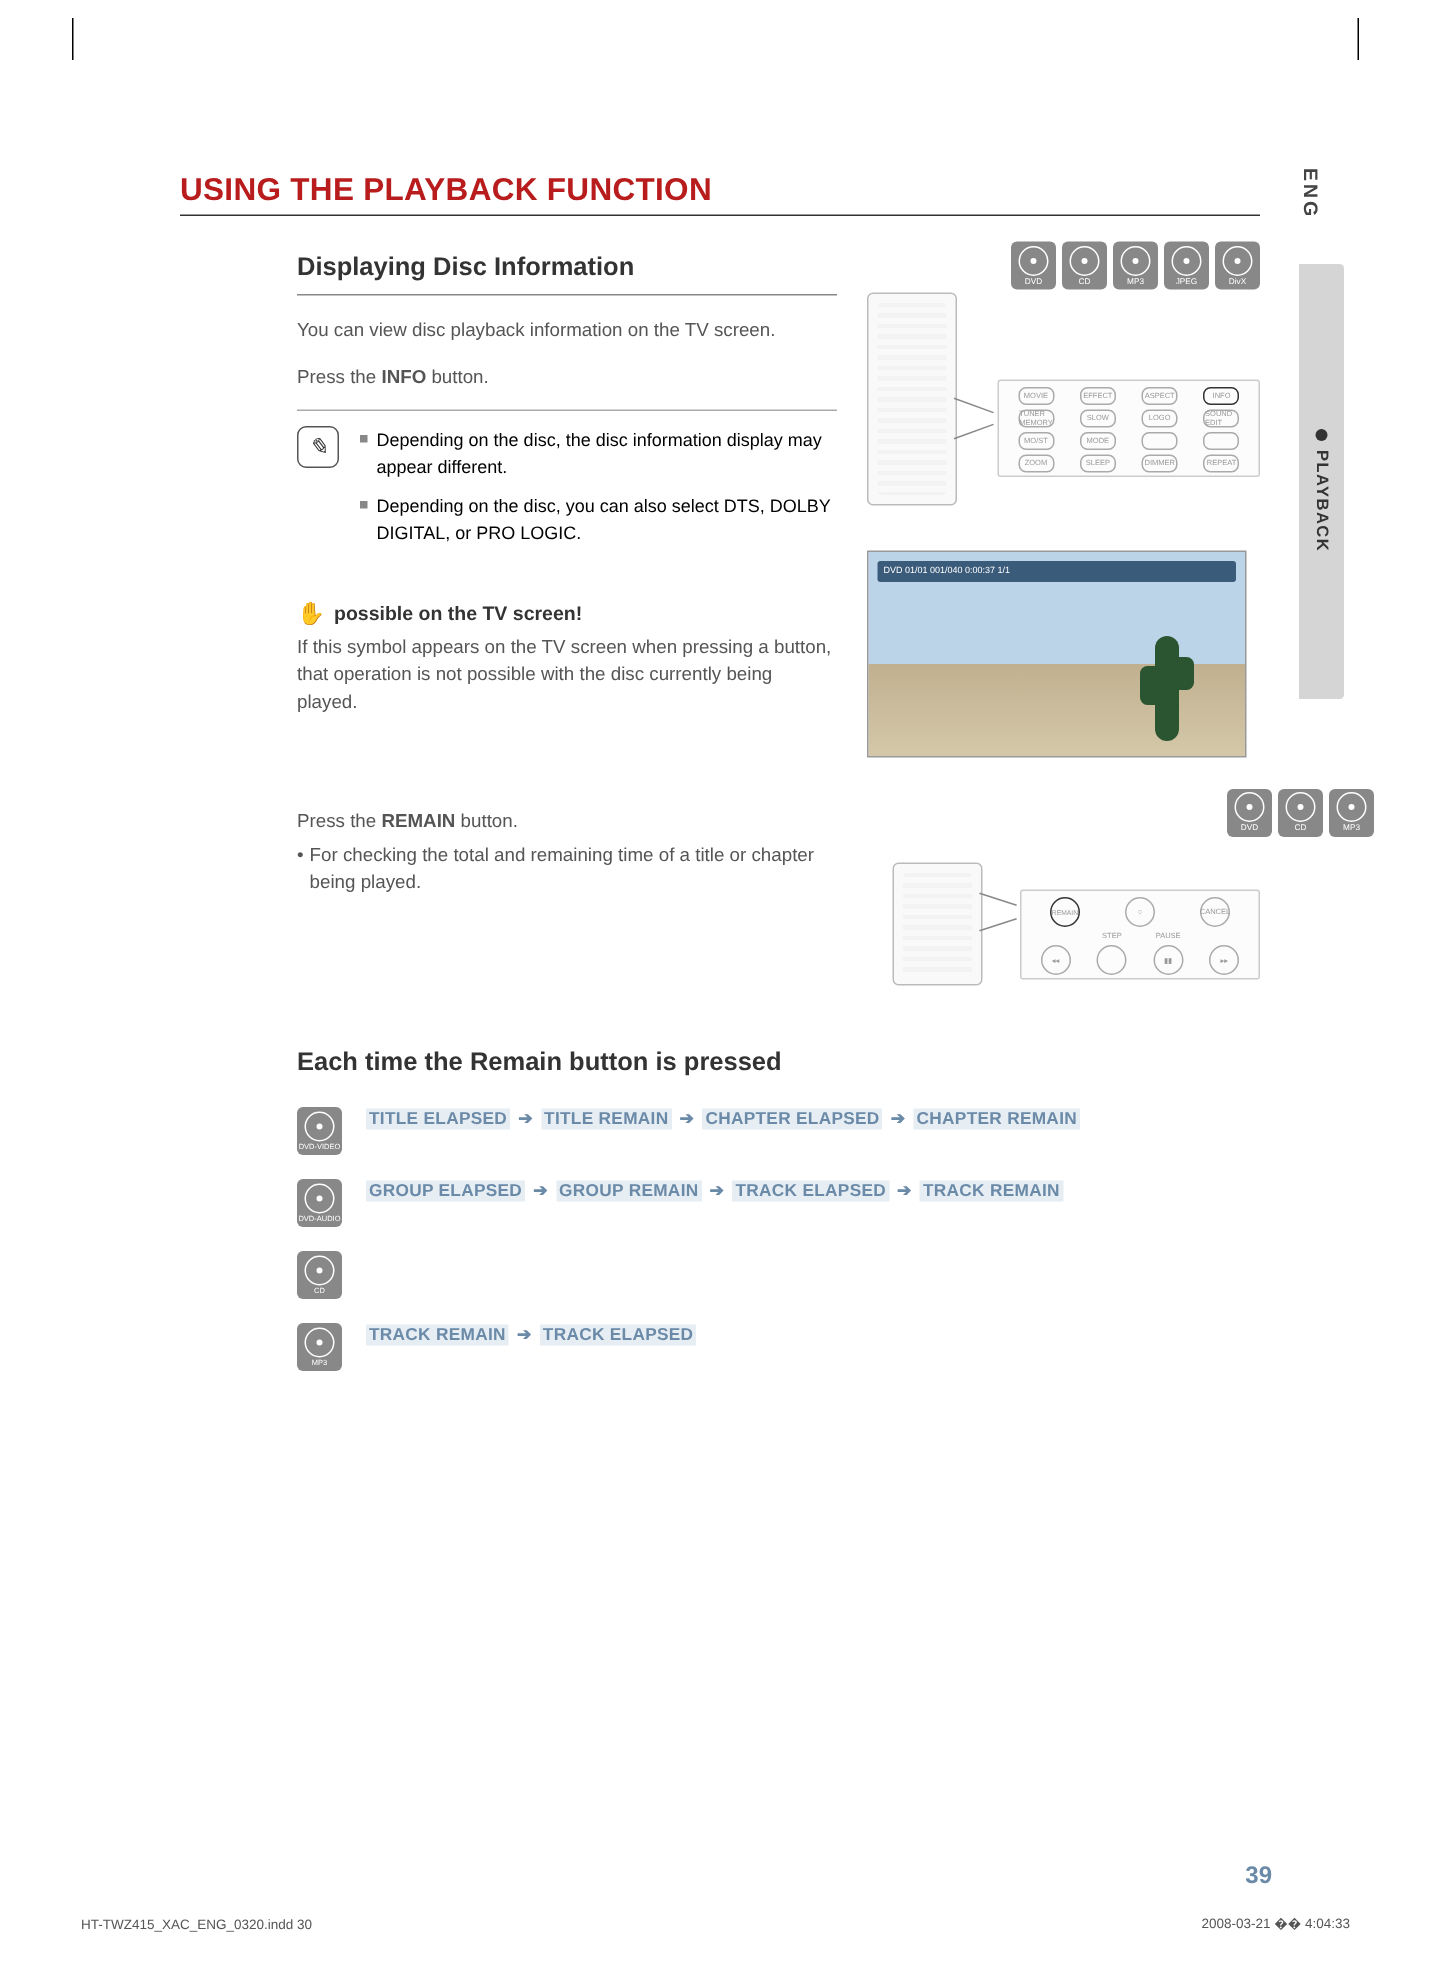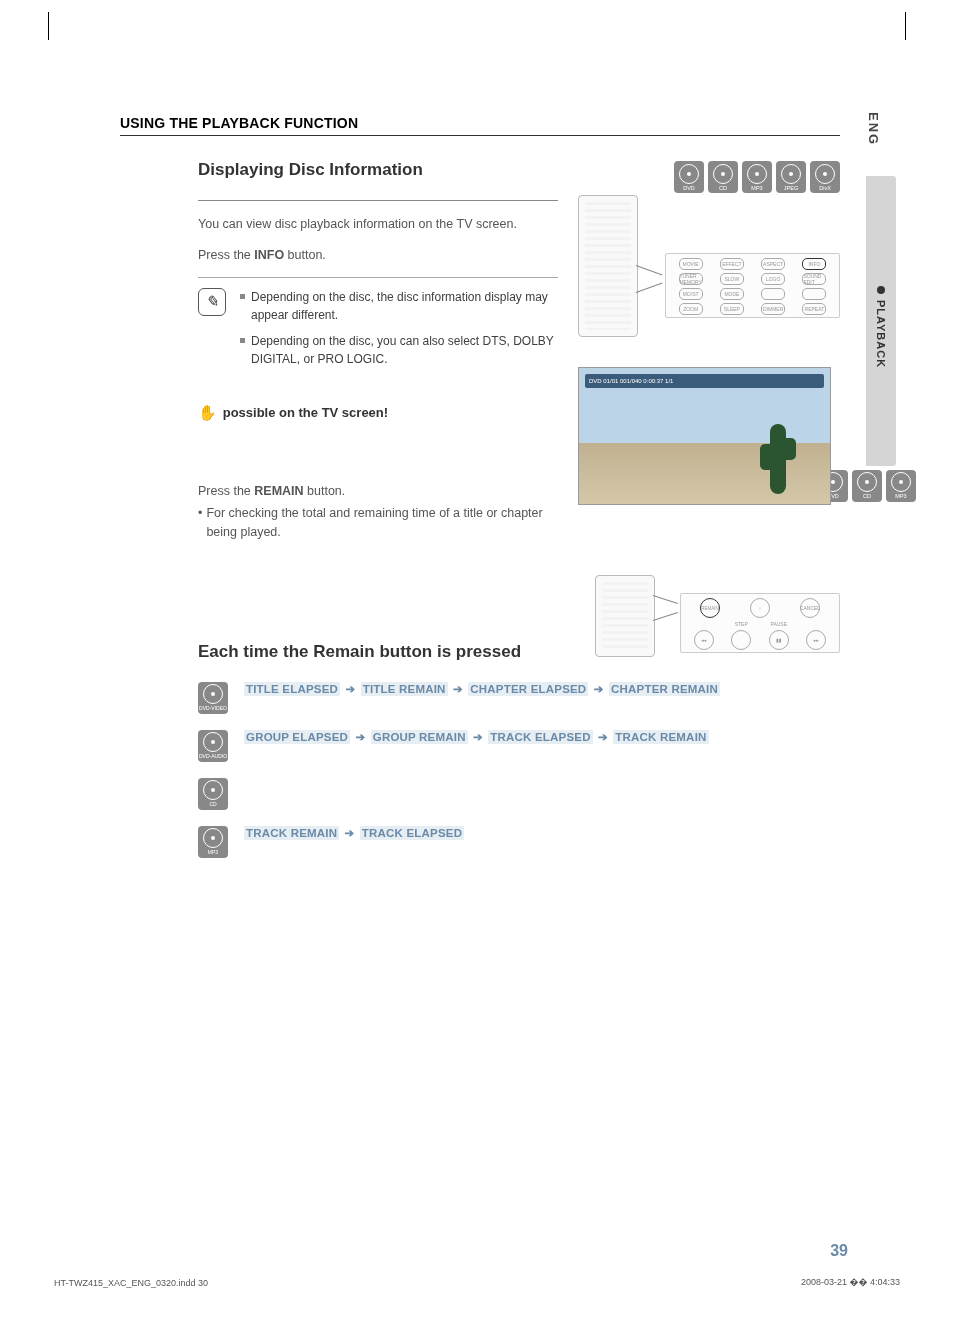--- a/index.html
+++ b/index.html
@@ -15,56 +15,56 @@
   .crop-top-left { position: absolute; top: 12px; left: 48px; width: 1px; height: 28px; background: #000; }
   .crop-top-right { position: absolute; top: 12px; right: 48px; width: 1px; height: 28px; background: #000; }
 
   .page {
     position: absolute;
     left: 120px;
     top: 115px;
     width: 720px;
   }
   h1.main {
-    font-size: 14px;
+    font-size: 21px;
     font-weight: bold;
-    color: #000000;
+    color: #b91c1c;
     border-bottom: 1.5px solid #333;
     padding-bottom: 4px;
     margin: 0 0 24px 0;
     letter-spacing: 0.2px;
   }
   .content { margin-left: 78px; width: 640px; }
   h2.sub {
     font-size: 17px;
     font-weight: bold;
     color: #333;
     border-bottom: 1px solid #888;
-    padding-bottom: 20px;
+    padding-bottom: 8px;
     margin: 0 0 14px 0;
     width: 360px;
   }
   .body-text { font-size: 12.5px; color: #555; line-height: 1.5; }
   .intro { width: 360px; margin-bottom: 12px; }
 
   .disc-row { position: absolute; right: 0; top: 46px; display: flex; gap: 4px; }
   .disc-row2 { position: absolute; right: 0; top: 418px; display: flex; gap: 4px; }
   .disc-icon {
     width: 30px; height: 32px; background: #888; border-radius: 4px;
     display: flex; flex-direction: column; align-items: center; justify-content: center;
     color: #fff; font-size: 6px; position: relative;
   }
   .disc-icon .circ { width: 18px; height: 18px; border: 1.5px solid #fff; border-radius: 50%; display:flex; align-items:center; justify-content:center; }
   .disc-icon .circ::after { content:""; width:4px; height:4px; background:#fff; border-radius:50%; }
   .disc-icon .lbl { margin-top: 1px; font-size: 5.5px; }
 
   .note-box { display: flex; gap: 14px; margin-top: 12px; width: 360px; border-top: 1px solid #aaa; padding-top: 10px; }
   .note-icon { width: 26px; height: 26px; border: 1px solid #555; border-radius: 6px; display:flex; align-items:center; justify-content:center; flex: none; font-style: italic; font-size: 16px; }
   .note-list { flex: 1; }
-  .note-list .item { display: flex; gap: 6px; margin-bottom: 8px; font-size: 12px; color: #404040; line-height: 1.5; }
+  .note-list .item { display: flex; gap: 6px; margin-bottom: 8px; font-size: 12px; color: #000000; line-height: 1.5; }
   .note-list .sq { width: 5px; height: 5px; background: #888; margin-top: 6px; flex:none; }
 
   .hand-row { margin-top: 28px; width: 360px; }
   .hand-title { font-weight: bold; font-size: 13px; color: #333; display:flex; align-items:center; gap:6px; }
   .hand-icon { font-size: 15px; }
 
   .figure-remote1 { position: absolute; left: 458px; top: 80px; width: 58px; height: 140px; border: 0.5px solid #bbb; background: #f9f9f9; border-radius: 4px; }
   .figure-remote1::before, .figure-remote2::before { content:""; position:absolute; inset:6px; background: repeating-linear-gradient(#eee, #eee 3px, #f9f9f9 3px, #f9f9f9 7px); opacity:0.6; border-radius:3px;}
   .zoomed-block1 { position: absolute; left: 545px; top: 138px; width: 165px; height: 55px; border: 0.5px solid #ccc; background:#fcfcfc; border-radius:2px; padding:4px; font-size:6px; color:#999; }
   .zoomed-block1 .brow { display:flex; justify-content:space-around; margin-bottom:3px;}
@@ -176,20 +176,21 @@
             <div>Depending on the disc, you can also select DTS, DOLBY DIGITAL, or PRO LOGIC.</div>
           </div>
       </div>
     </div>
 
     <div class="hand-row">
       <div class="hand-title">
         <span class="hand-icon">✋</span>
         <span> possible on the TV screen!</span>
       </div>
+      <div class="body-text" style="margin-top:4px;">If this symbol appears on the TV screen when pressing a button, that operation is not possible with the disc currently being played.</div>
     </div>
 
     <div class="section2">
       <div class="disc-row2" style="position:absolute; right:-78px; top:-12px;">
         <div class="disc-icon">
             <div class="circ"></div>
             <div class="lbl">DVD</div>
           </div>
         <div class="disc-icon">
             <div class="circ"></div>

